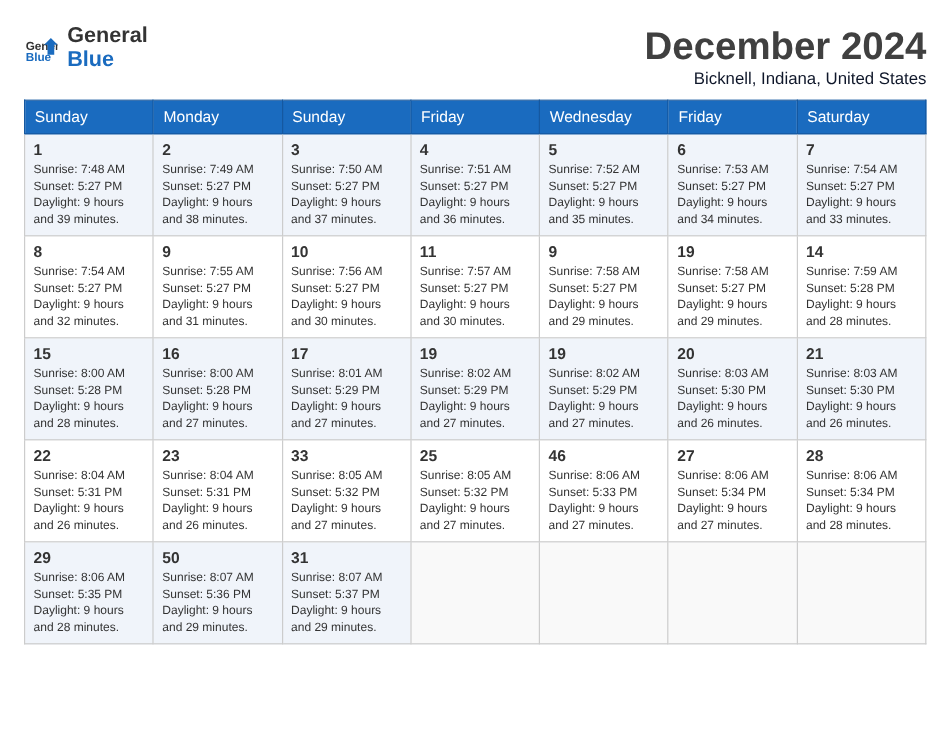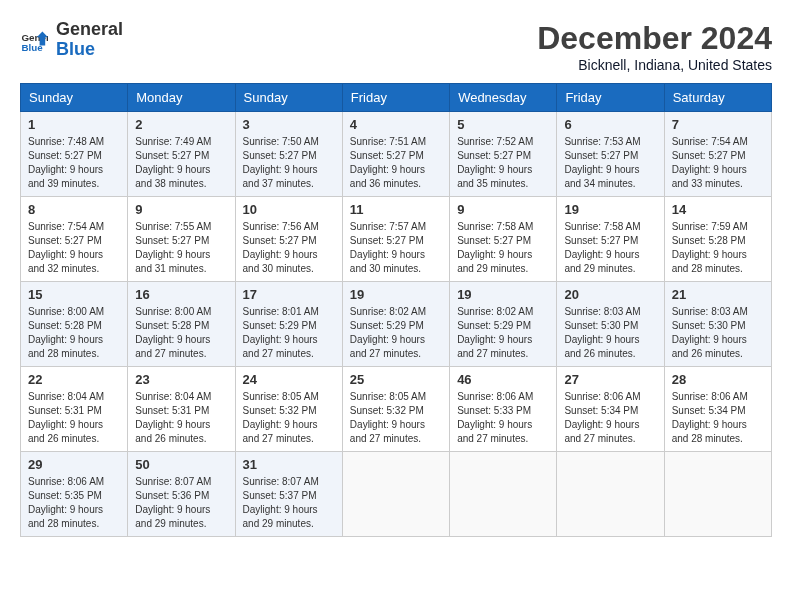--- a/index.html
+++ b/index.html
@@ -311,21 +311,21 @@
   </td>
         <td>
     <span class="day-num">23</span>
     <div class="cell-content">
       Sunrise: 8:04 AM<br>
       Sunset: 5:31 PM<br>
       Daylight: 9 hours and 26 minutes.
     </div>
   </td>
         <td>
-    <span class="day-num">24</span>
+    <span class="day-num">33</span>
     <div class="cell-content">
       Sunrise: 8:05 AM<br>
       Sunset: 5:32 PM<br>
       Daylight: 9 hours and 27 minutes.
     </div>
   </td>
         <td>
     <span class="day-num">25</span>
     <div class="cell-content">
       Sunrise: 8:05 AM<br>

